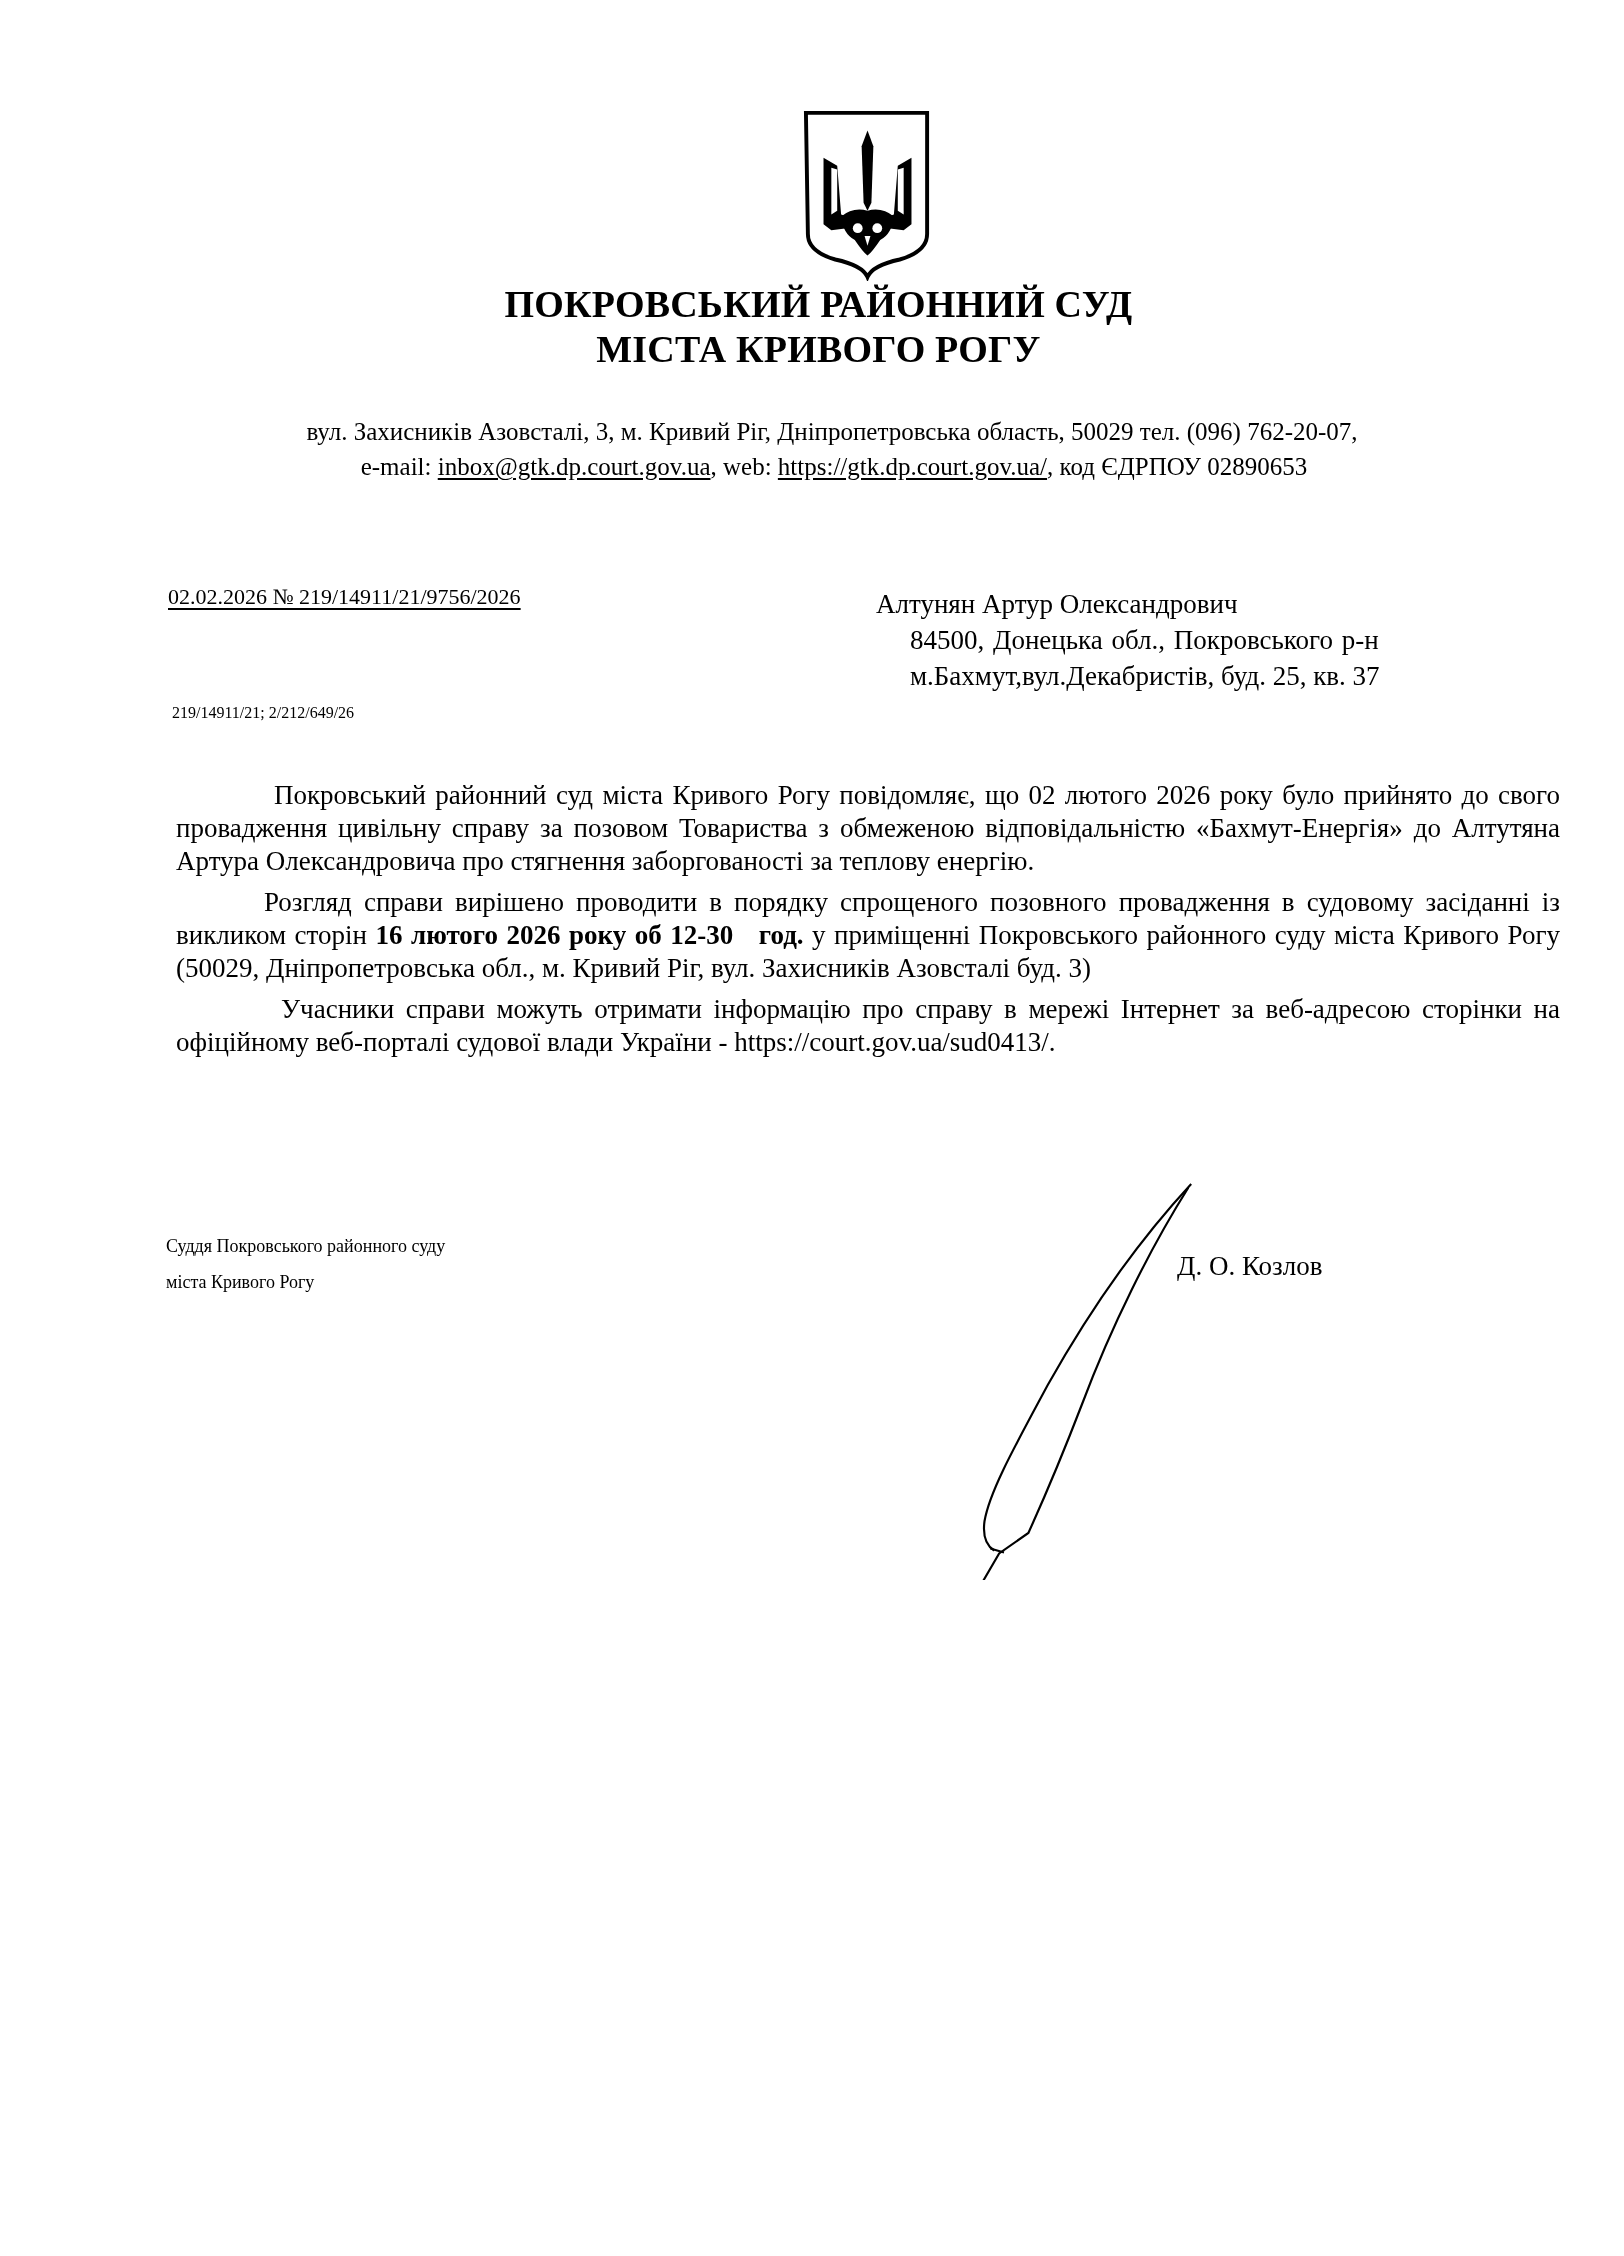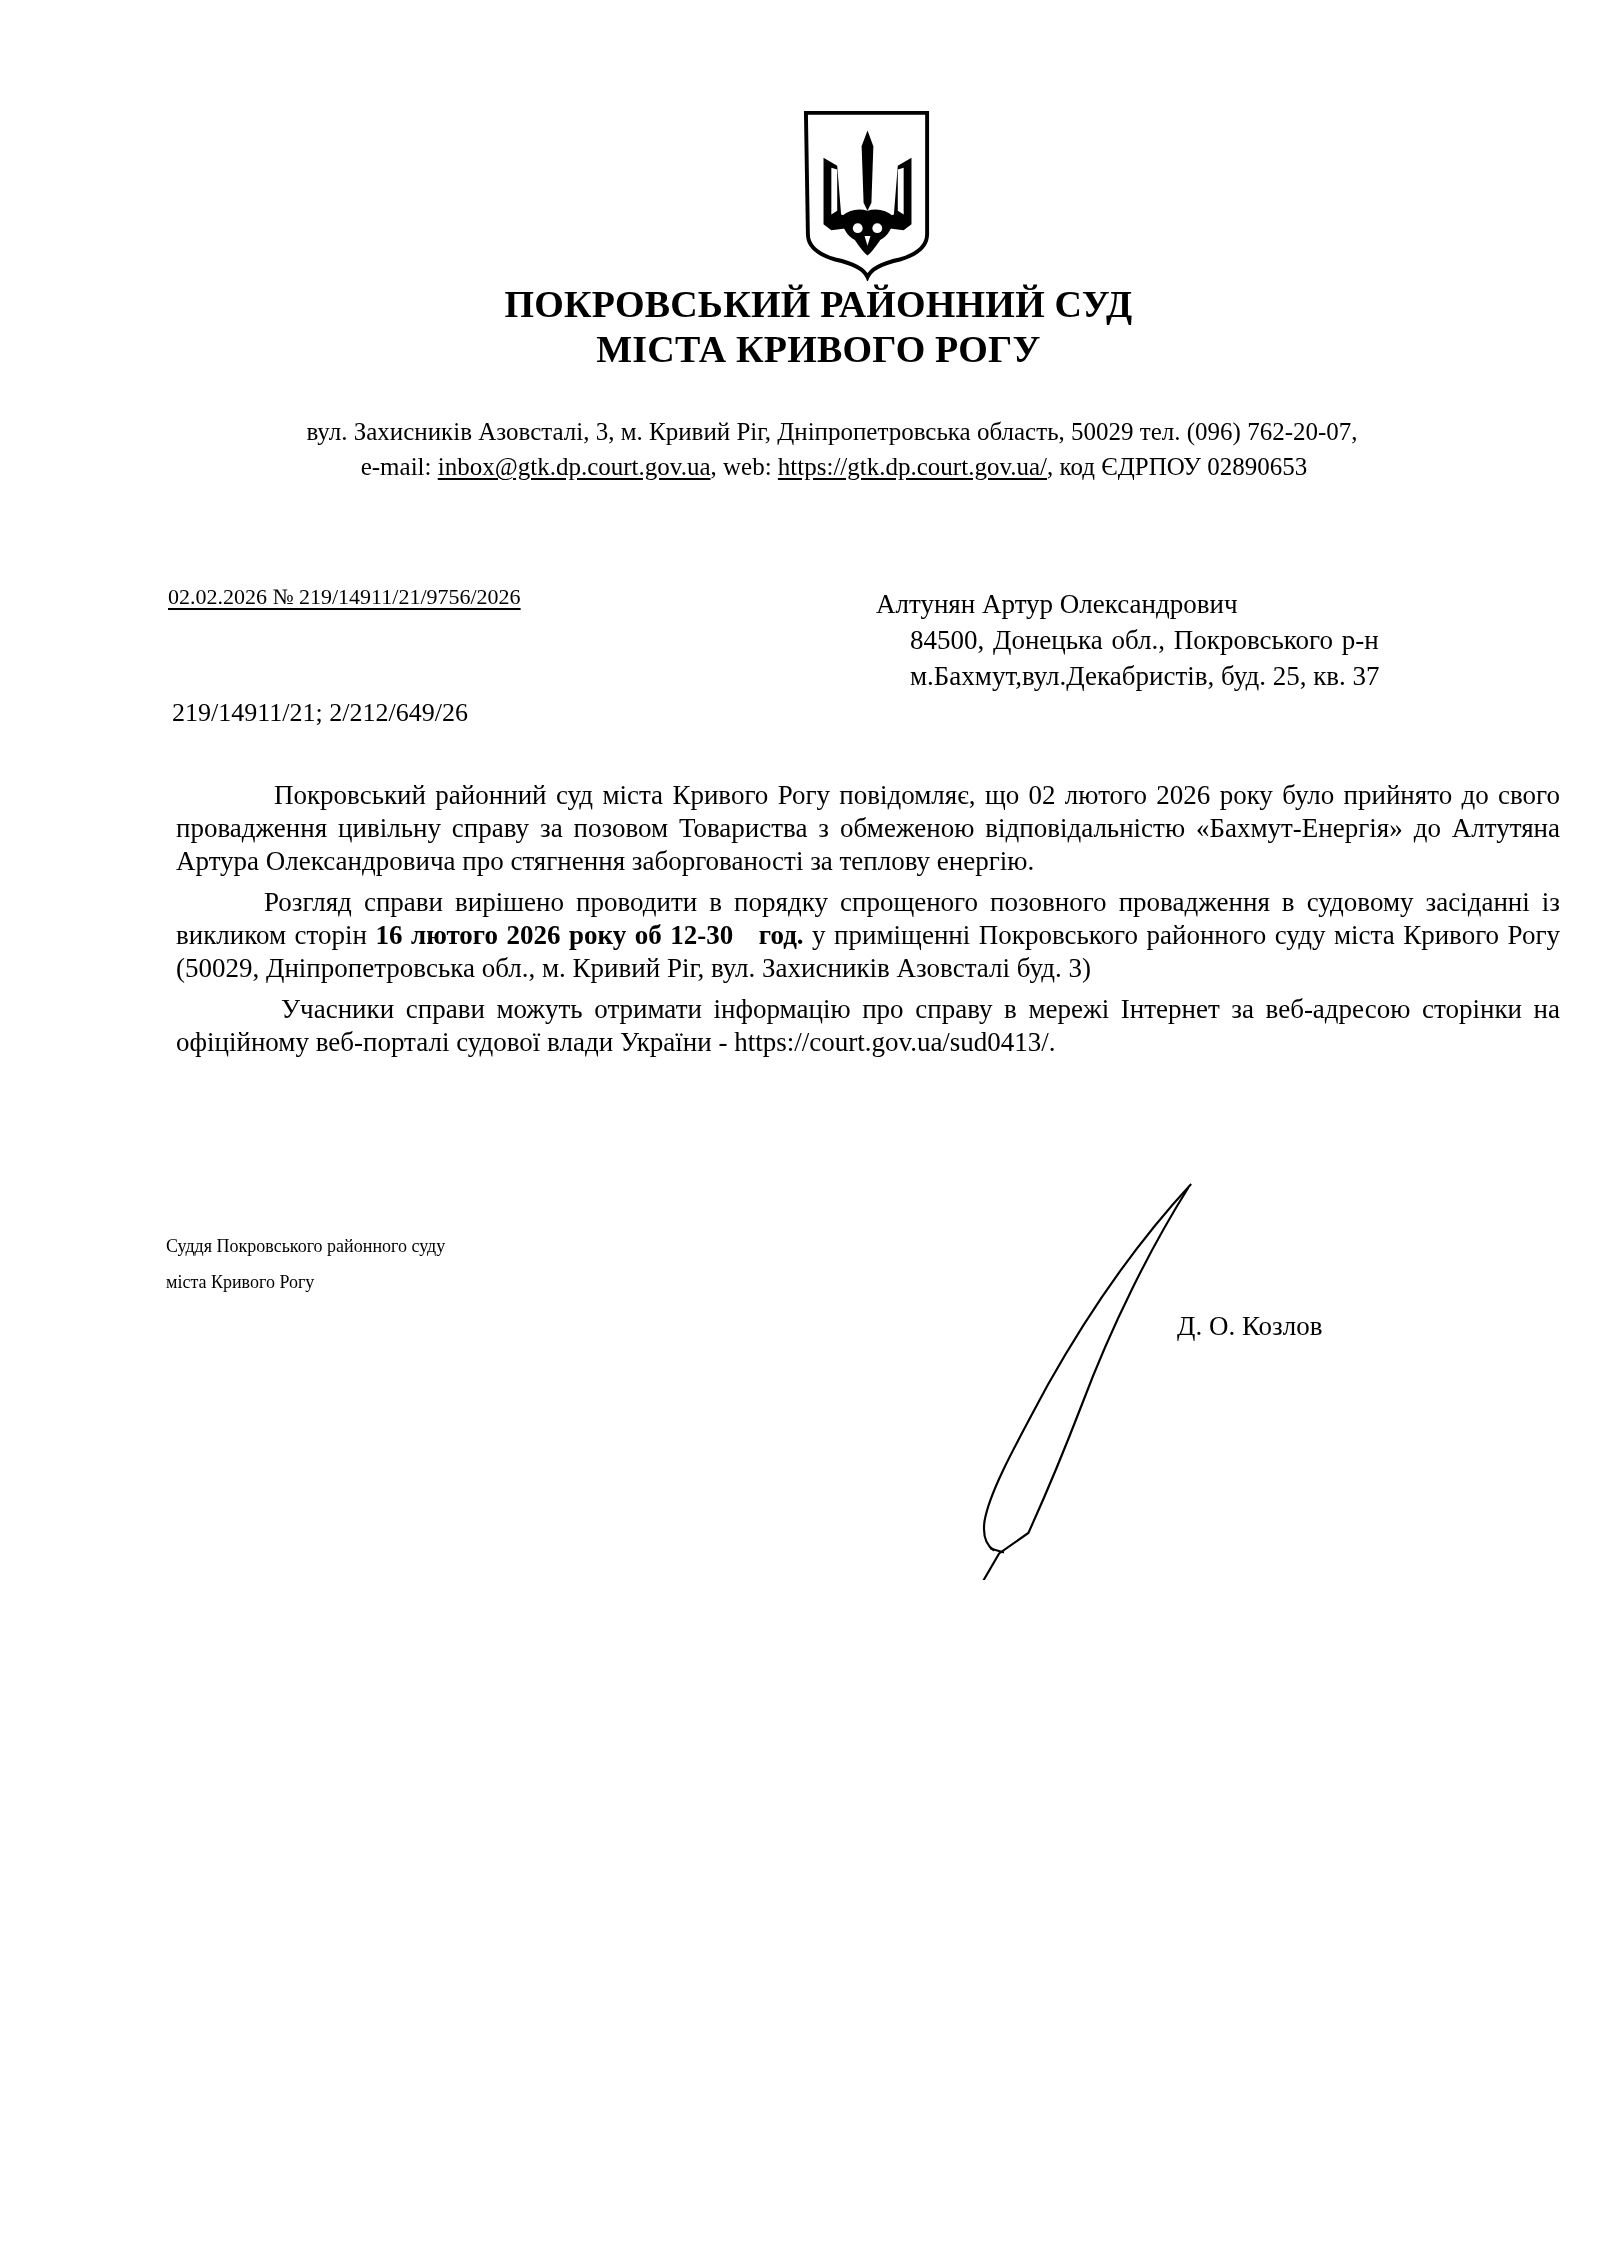--- a/index.html
+++ b/index.html
@@ -35,42 +35,42 @@
   .contacts.l2 { top: 450px; left: 21.5px; }
   .u { text-decoration: underline; text-underline-offset: 2.9px; }
 
   .outgoing {
     left: 168px; top: 581px;
     font-size: 22px; line-height: 31px;
     text-decoration: underline; text-underline-offset: 3.9px;
   }
   .case-ref {
     left: 172px; top: 698px;
-    font-size: 26px; line-height: 29px;
+    font-size: 16px; line-height: 29px;
   }
 
   .recipient { font-size: 27px; line-height: 33px; }
   .recipient.name { left: 876px; top: 588px; }
   .recipient.a1 { left: 910px; top: 624px; word-spacing: 2px; }
   .recipient.a2 { left: 910px; top: 660px; }
 
   .body-text {
     left: 168px; width: 1400px; top: 771px;
     font-size: 27px; line-height: 33px;
     text-align: justify;
   }
   .body-text p { margin: 8px; text-indent: 98px; }
   .body-text p.p2 { text-indent: 88px; }
   .body-text p.p3 { text-indent: 105px; }
   .b { font-weight: bold; }
 
   .signer { font-size: 18px; line-height: 36px; left: 166px; }
   .signer.l1 { top: 1228px; }
   .signer.l2 { top: 1264px; }
-  .judge-name { left: 1177px; top: 1308px; font-size: 27px; line-height: 36px; }
+  .judge-name { left: 1177px; top: 1248px; font-size: 27px; line-height: 36px; }
 
   .signature { left: 848px; top: 1170px; width: 351px; height: 410px; }
 </style>
 </head>
 <body>
 
 <div class="abs emblem">
   <svg width="131" height="172" viewBox="0 0 134 176">
     <path d="M4 4 H128 V128 Q128 146 100 154 Q72 160 67 172 Q62 160 34 154 Q6 146 6 128 Z" fill="#fff" stroke="#000" stroke-width="4"></path>
 

